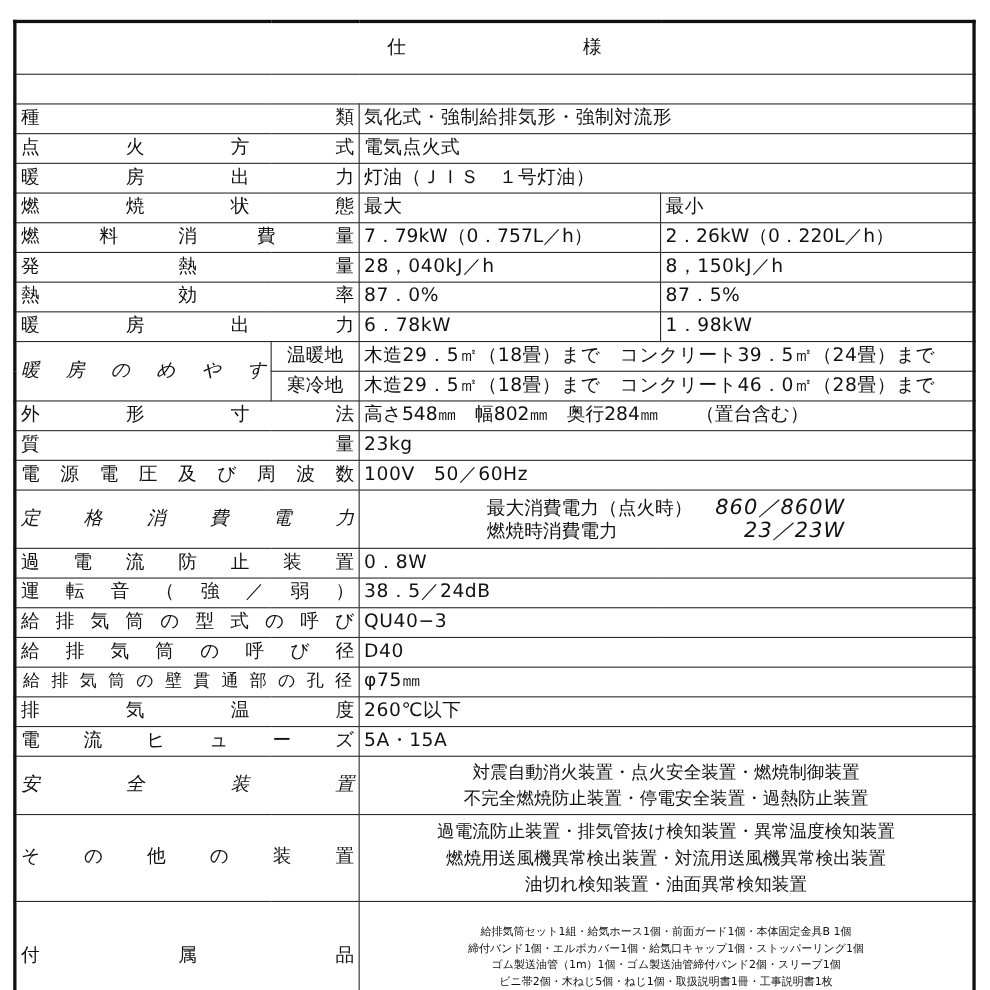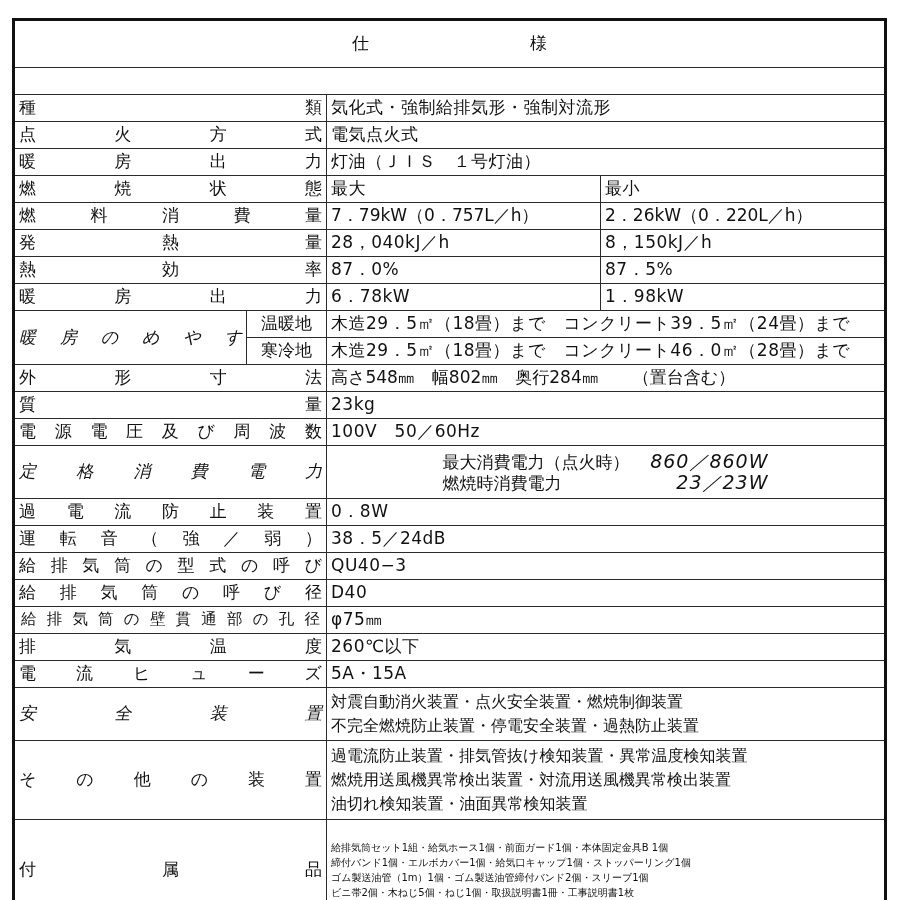--- a/index.html
+++ b/index.html
@@ -97,21 +97,21 @@
     font-size: 19px;
     height: 26px;
     white-space: nowrap;
     letter-spacing: 0.5px;
   }
   .val-sm {
     font-size: 16px;
     letter-spacing: 0;
   }
   .val-multi {
-    text-align: left;
+    text-align: center;
     font-size: 16px;
     line-height: 1.45;
     padding: 3px 4px;
   }
   .val-left-pair {
     text-align: center;
     font-size: 16px;
     line-height: 1.5;
     padding: 4px 0;
   }

